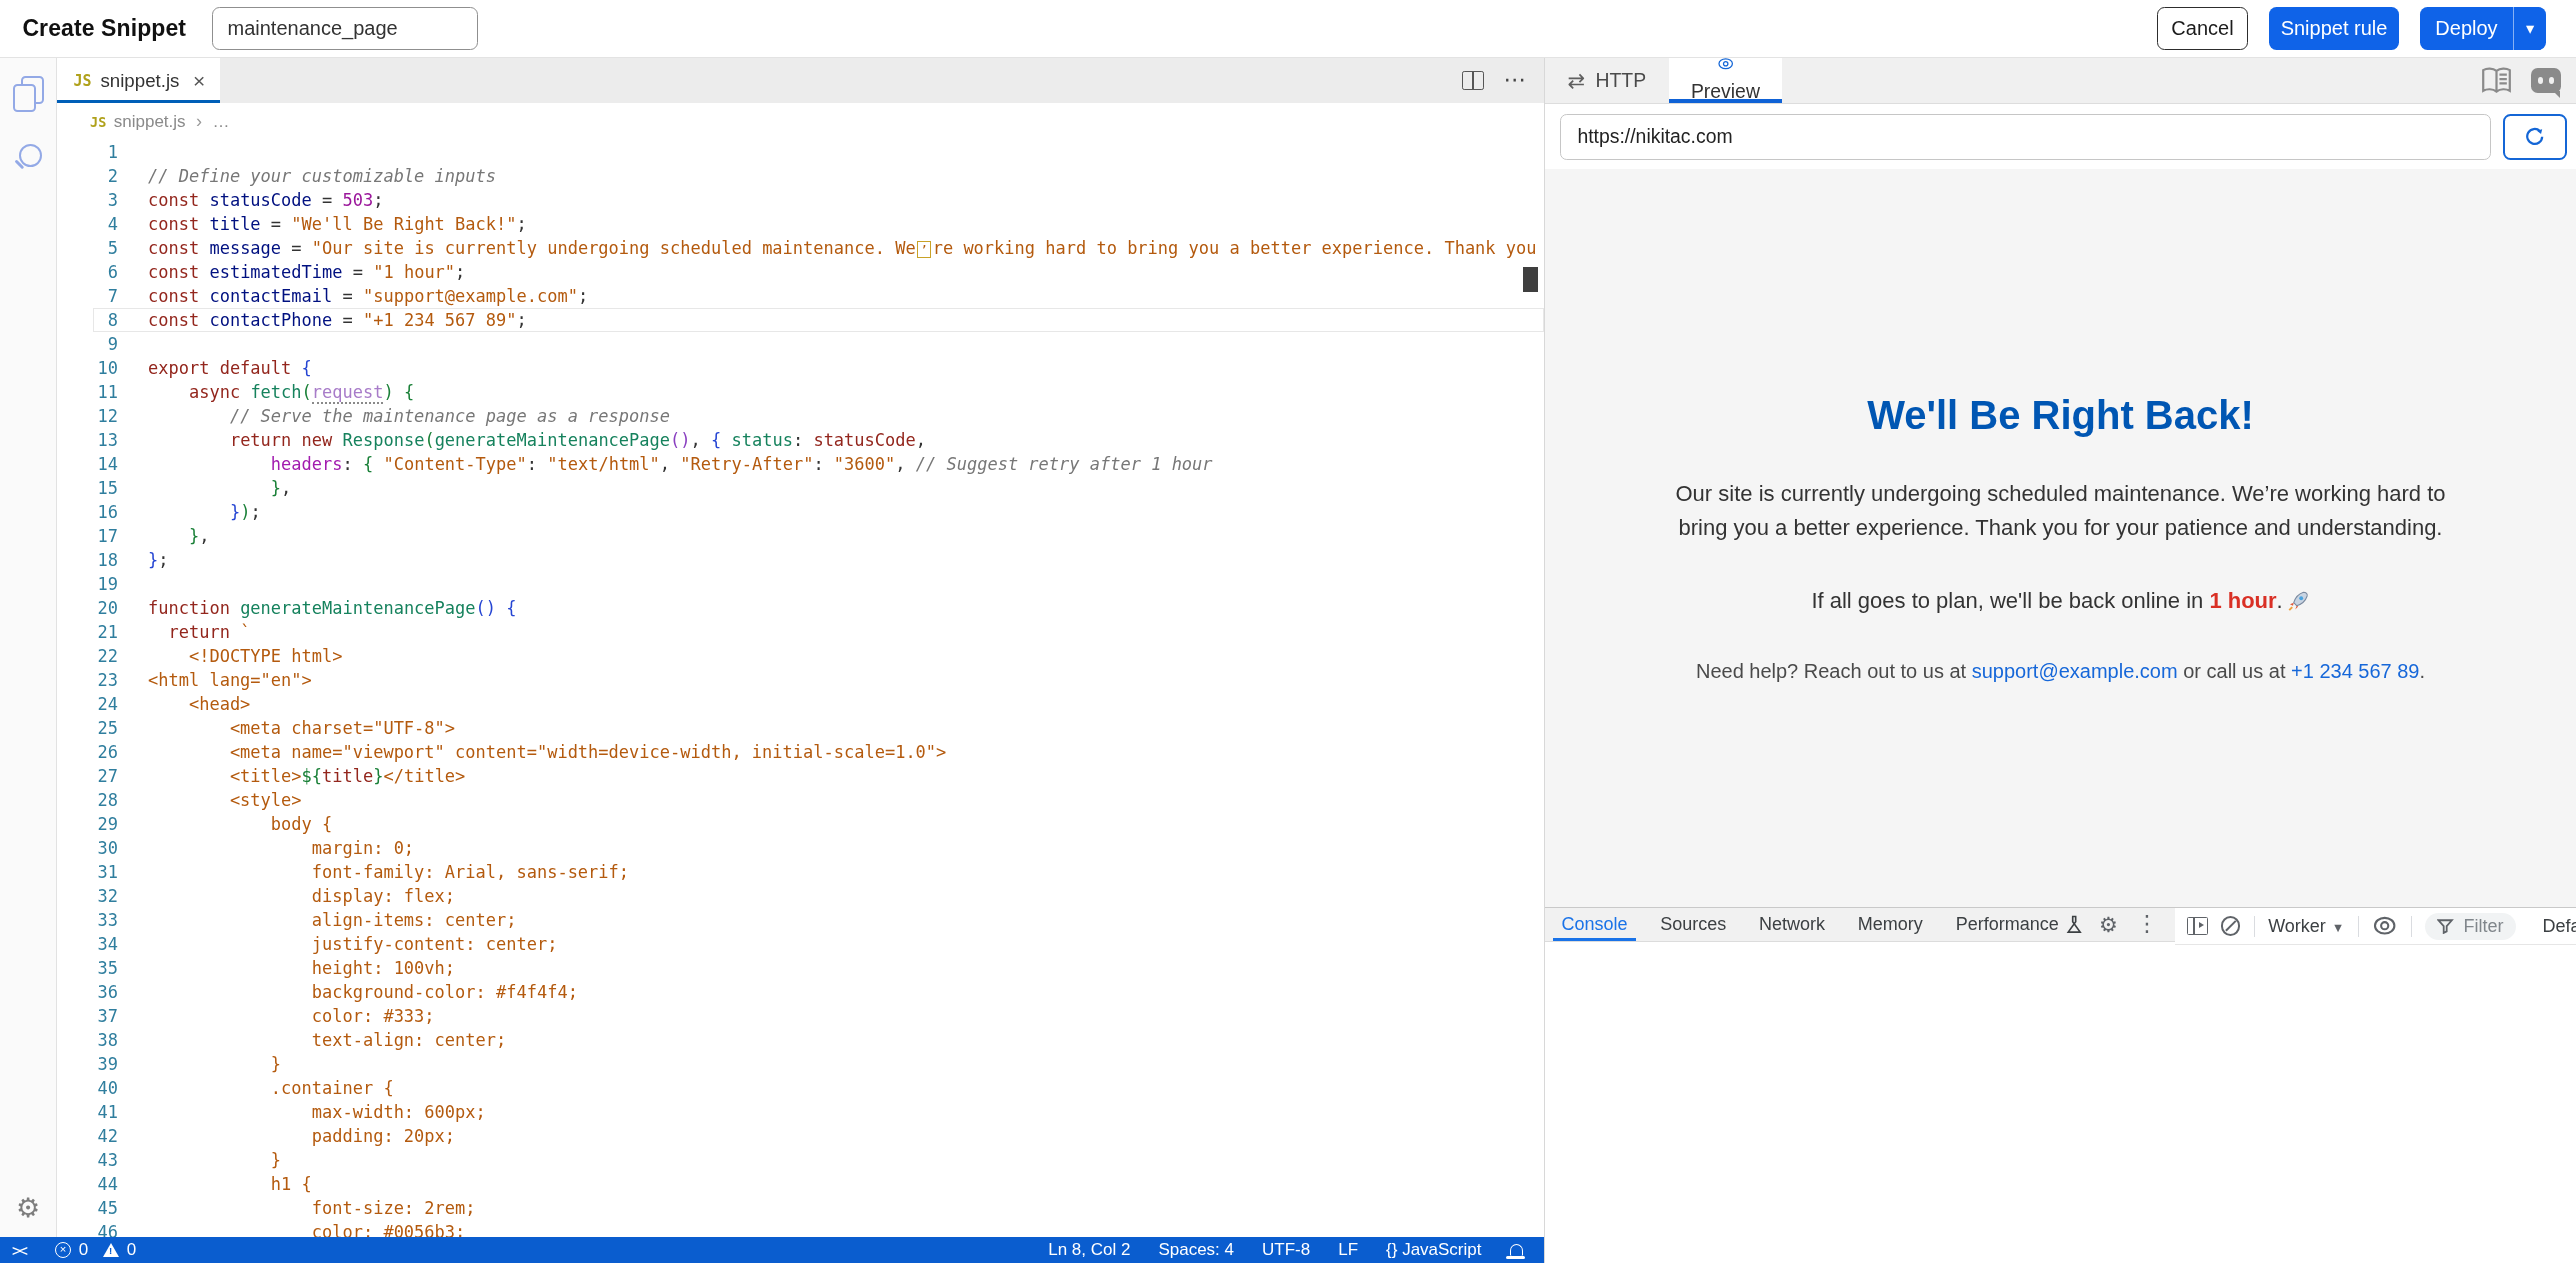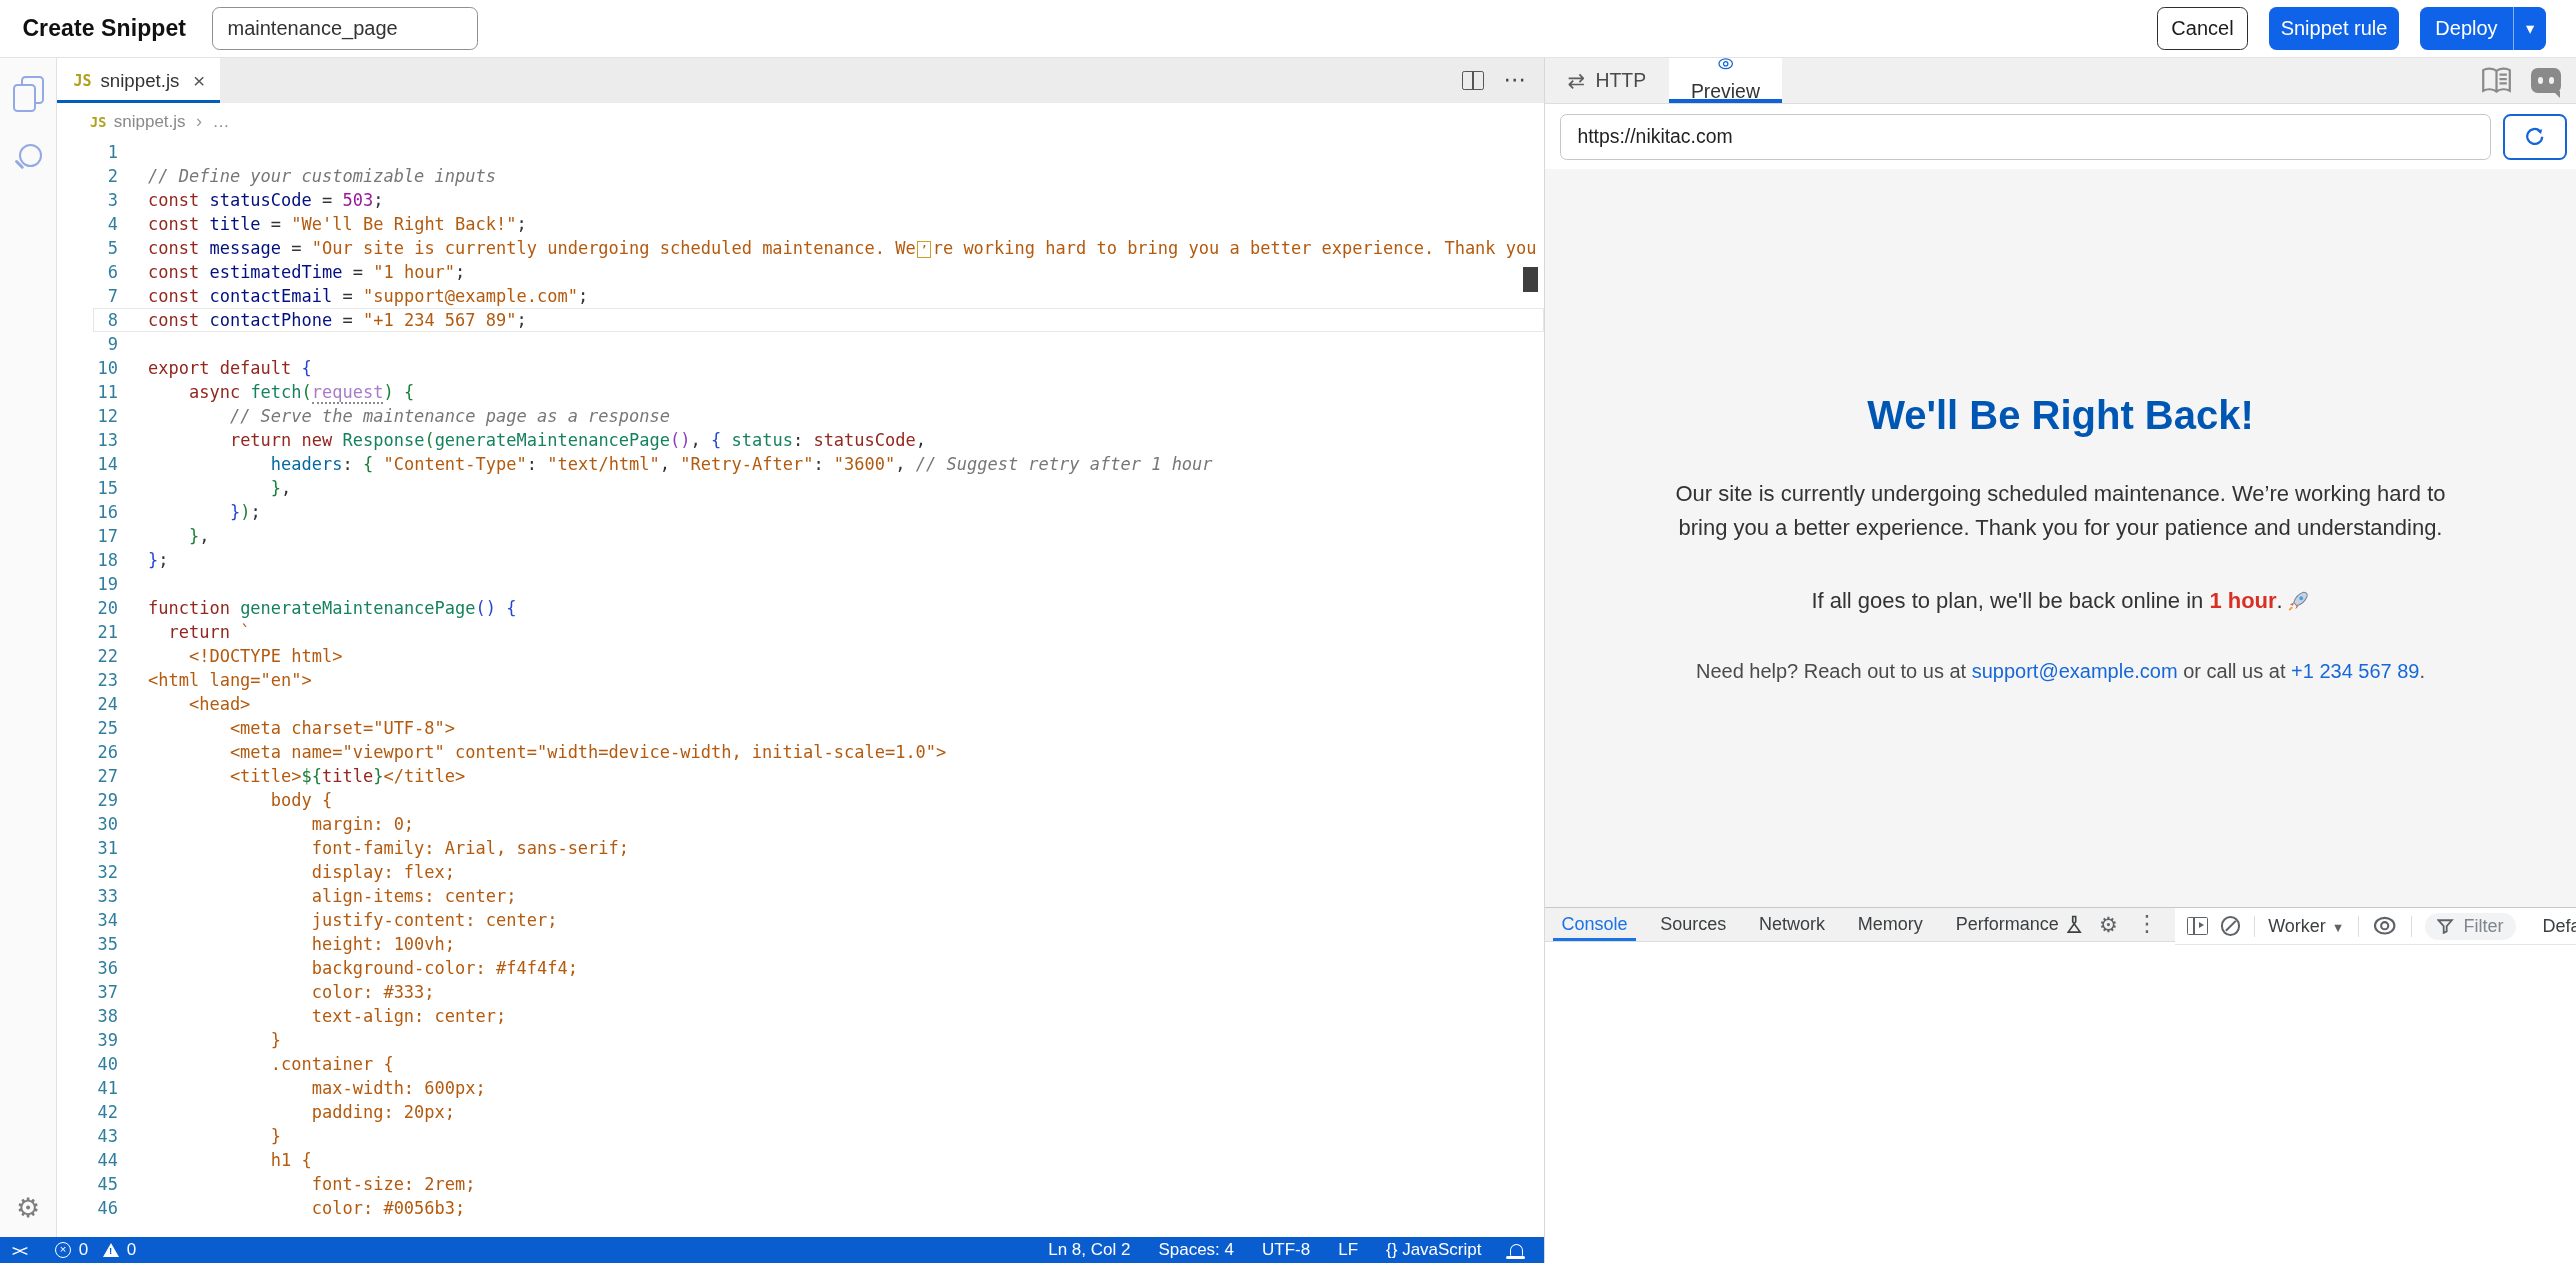--- a/index.html
+++ b/index.html
@@ -57,21 +57,21 @@
   
   .code { flex:1; overflow:hidden; font-family:"DejaVu Sans Mono",monospace; font-size:17px; position:relative; }
   .crow { display:flex; height:24px; line-height:24px; white-space:pre; position:relative; }
   .ln { width:61px; flex:none; text-align:right; color:#2f7e9e; }
   .ltext { padding-left:30px; white-space:pre; }
   .crow.cur::after { content:""; position:absolute; left:36px; right:0; top:0; bottom:0; border:1.5px solid #e7e7e7; pointer-events:none; }
   .tk-kw{color:#93261d} .tk-vr{color:#001080} .tk-vref{color:#93261d}
   .tk-fn{color:#16825d} .tk-str{color:#b45a0e} .tk-num{color:#9b179b}
   .tk-cm{color:#777; font-style:italic} .tk-pn{color:#333}
   .tk-b1{color:#2545d3} .tk-b2{color:#1a8038} .tk-b3{color:#8a3fc0}
-  .tk-prop{color:#0369a1}
+  .tk-prop{color:#a21caf}
   .tk-param{color:#a87cc9; border-bottom:2.2px dotted #8a8a8a;}
   .tk-tofu{color:#b45a0e; border:1.5px solid #c9a227; padding:0 2.2px; margin:0 1.5px; font-size:12.7px;}
   .scrollmark { position:absolute; right:6px; top:127px; width:15px; height:25px; background:#3f3f3f; }
 
   
   .sbar { height:26px; flex:none; background:#0a5dcf; color:#fff; display:flex; align-items:center; font-size:17px; padding:0 21px 0 12px; }
   .remoteico { font-family:"DejaVu Sans Mono",monospace; font-size:15.7px; letter-spacing:-3px; margin-right:30px; }
   .sb-group { display:flex; align-items:center; gap:7.5px; margin-right:9px; }
   .errico { width:16.4px; height:16.4px; border:1.5px solid #fff; border-radius:50%; display:inline-flex; align-items:center; justify-content:center; font-size:11.2px; line-height:1; }
   .warnico { width:0; height:0; border-left:8.2px solid transparent; border-right:8.2px solid transparent; border-bottom:14px solid #fff; position:relative; margin-left:7.5px; }
@@ -203,20 +203,21 @@
                 <div class="crow"><span class="ln">18</span><span class="ltext"><span class="tk-b1">}</span><span class="tk-pn">;</span></span></div>
                 <div class="crow"><span class="ln">19</span><span class="ltext"></span></div>
                 <div class="crow"><span class="ln">20</span><span class="ltext"><span class="tk-kw">function </span><span class="tk-fn">generateMaintenancePage</span><span class="tk-b1">()</span><span class="tk-pn"> </span><span class="tk-b1">{</span></span></div>
                 <div class="crow"><span class="ln">21</span><span class="ltext"><span class="tk-pn">  </span><span class="tk-kw">return </span><span class="tk-str">`</span></span></div>
                 <div class="crow"><span class="ln">22</span><span class="ltext"><span class="tk-str">    &lt;!DOCTYPE html&gt;</span></span></div>
                 <div class="crow"><span class="ln">23</span><span class="ltext"><span class="tk-str">&lt;html lang="en"&gt;</span></span></div>
                 <div class="crow"><span class="ln">24</span><span class="ltext"><span class="tk-str">    &lt;head&gt;</span></span></div>
                 <div class="crow"><span class="ln">25</span><span class="ltext"><span class="tk-str">        &lt;meta charset="UTF-8"&gt;</span></span></div>
                 <div class="crow"><span class="ln">26</span><span class="ltext"><span class="tk-str">        &lt;meta name="viewport" content="width=device-width, initial-scale=1.0"&gt;</span></span></div>
                 <div class="crow"><span class="ln">27</span><span class="ltext"><span class="tk-str">        &lt;title&gt;</span><span class="tk-b2">${</span><span class="tk-vref">title</span><span class="tk-b2">}</span><span class="tk-str">&lt;/title&gt;</span></span></div>
+                <div class="crow"><span class="ln">28</span><span class="ltext"><span class="tk-str">        &lt;style&gt;</span></span></div>
                 <div class="crow"><span class="ln">29</span><span class="ltext"><span class="tk-str">            body {</span></span></div>
                 <div class="crow"><span class="ln">30</span><span class="ltext"><span class="tk-str">                margin: 0;</span></span></div>
                 <div class="crow"><span class="ln">31</span><span class="ltext"><span class="tk-str">                font-family: Arial, sans-serif;</span></span></div>
                 <div class="crow"><span class="ln">32</span><span class="ltext"><span class="tk-str">                display: flex;</span></span></div>
                 <div class="crow"><span class="ln">33</span><span class="ltext"><span class="tk-str">                align-items: center;</span></span></div>
                 <div class="crow"><span class="ln">34</span><span class="ltext"><span class="tk-str">                justify-content: center;</span></span></div>
                 <div class="crow"><span class="ln">35</span><span class="ltext"><span class="tk-str">                height: 100vh;</span></span></div>
                 <div class="crow"><span class="ln">36</span><span class="ltext"><span class="tk-str">                background-color: #f4f4f4;</span></span></div>
                 <div class="crow"><span class="ln">37</span><span class="ltext"><span class="tk-str">                color: #333;</span></span></div>
                 <div class="crow"><span class="ln">38</span><span class="ltext"><span class="tk-str">                text-align: center;</span></span></div>

